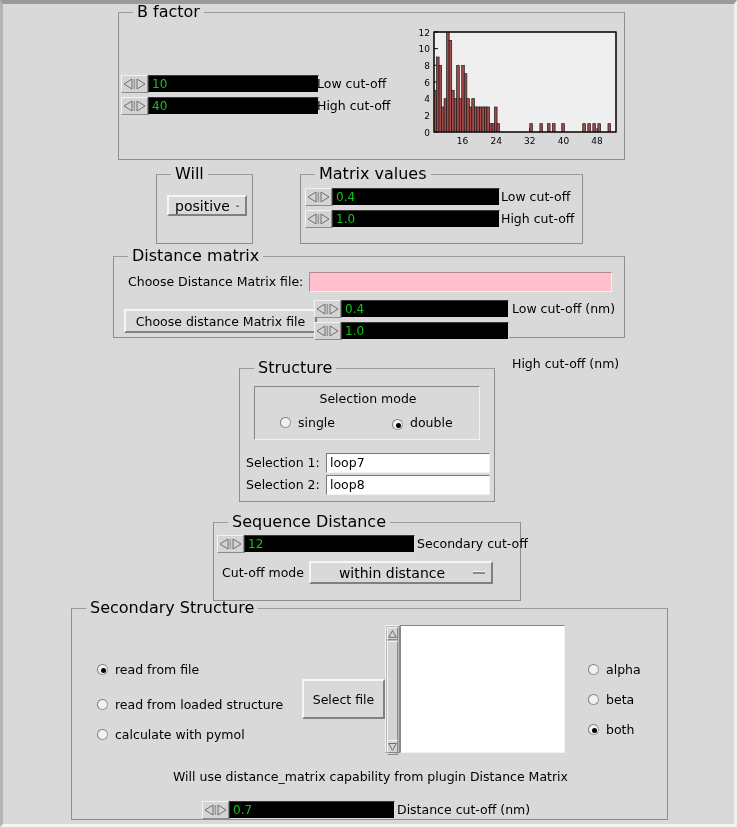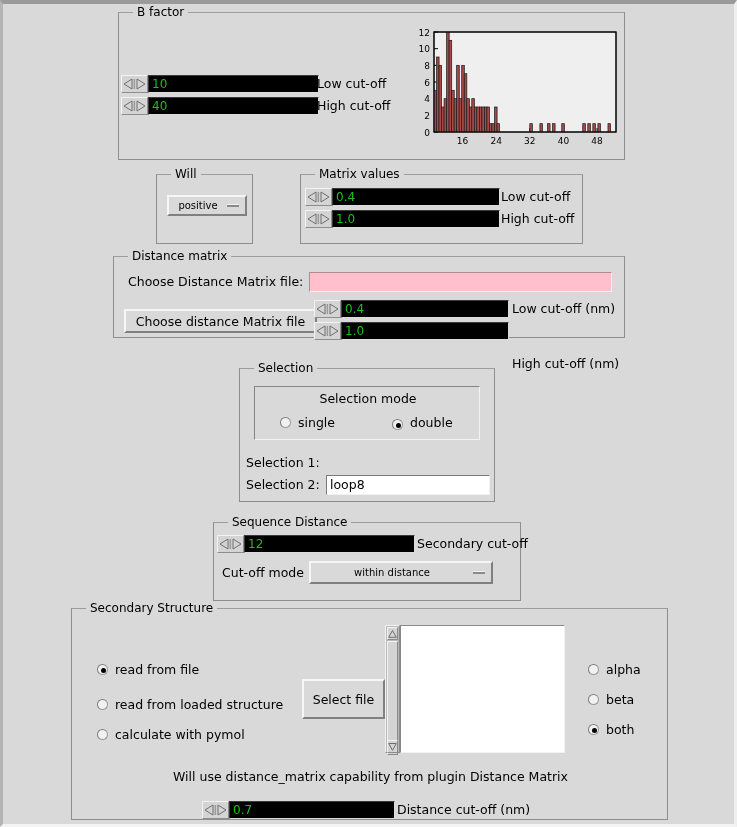--- a/index.html
+++ b/index.html
@@ -31,21 +31,21 @@
     box-sizing: border-box;
     border: 1px solid #8e8e8e;
     border-top-color: #9d9d9d;
     background: transparent;
   }
   .group > .g-title {
     position: absolute;
     top: -8px; left: 14px;
     background: #d9d9d9;
     padding: 0 4px;
-    font-size: 12px;
+    font-size: 16px;
     line-height: 14px;
     white-space: nowrap;
     color: #000;
   }
   .sunken {
     border: 1px solid #858585;
     border-right-color: #f2f2f2;
     border-bottom-color: #f2f2f2;
   }
   
@@ -107,21 +107,21 @@
   }
   
   .optmenu {
     position: absolute;
     box-sizing: border-box;
     background: #d9d9d9;
     border: 2px solid;
     border-color: #f6f6f6 #808080 #808080 #f6f6f6;
     display: flex;
     align-items: center;
-    font-size: 10px;
+    font-size: 14px;
     padding: 0 6px;
     white-space: nowrap;
   }
   .optmenu .om-text { flex:1; text-align:center; }
   .optmenu .om-ind {
     width: 12px; height: 2px;
     background: #8a8a8a;
     border-top: 1px solid #f2f2f2;
     margin-left: 6px;
   }
@@ -384,35 +384,36 @@
           <polygon points="15,1 15,11 23,6" fill="#d4d4d4" stroke="#6e6e6e" stroke-width="1"></polygon>
           <rect x="11.6" y="1" width="1.5" height="10" fill="#9a9a9a"></rect>
         </svg>
       </div>
       <div class="val">1.0</div>
     </div>
     <div class="lbl" style="left:398px; top:66px;margin-top:33px;">High cut-off (nm)</div>
   </div>
 
   <div class="group" style="left:236px; top:364px; width:256px; height:134px;">
-    <div class="g-title">Selection</div>
+    <div class="g-title">Structure</div>
 
     <div class="sunken" style="position:absolute; left:14px; top:17px; width:226px; height:54px; box-sizing:border-box;">
       <div class="lbl" style="left:0; top:4px; width:226px; text-align:center;">Selection mode</div>
       <div class="radio" style="left:25px; top:28px;">
         <span class="rdot"></span>
         <span>single</span>
       </div>
       <div class="radio" style="left:137px; top:28px;align-items:flex-end;">
         <span class="rdot on"></span>
         <span>double</span>
       </div>
     </div>
 
     <div class="lbl" style="left:6px; top:86px;">Selection 1:</div>
+    <div class="entry" style="left:86px; top:84px; width:164px; height:20px;">loop7</div>
 
     <div class="lbl" style="left:6px; top:108px;">Selection 2:</div>
     <div class="entry" style="left:86px; top:106px; width:164px; height:20px;">loop8</div>
   </div>
 
   <div class="group" style="left:210px; top:518px; width:308px; height:79px;">
     <div class="g-title">Sequence Distance</div>
 
     <div class="spin" style="left:3px; top:12px; width:198px;">
       <div class="arrows">

